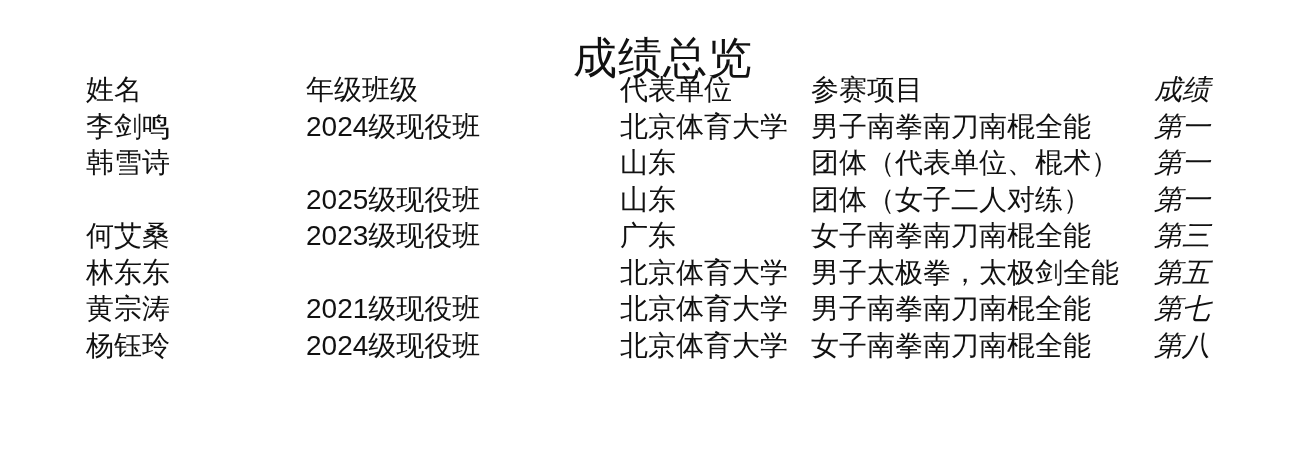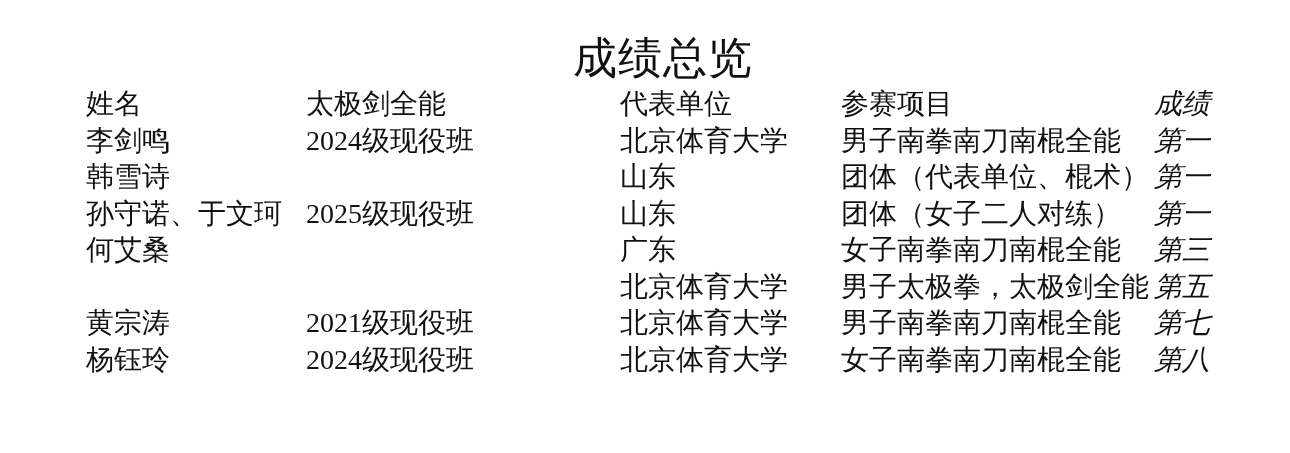--- a/index.html
+++ b/index.html
@@ -20,51 +20,51 @@
       top: 30px;
       left: 0;
       width: 1326px;
       text-align: center;
       font-size: 44px;
       line-height: 56px;
       letter-spacing: 1px;
     }
     .table {
       position: absolute;
-      top: 86px;
+      top: 72px;
       left: 0;
       width: 1290px;
     }
     .row {
       position: relative;
       height: 36.5px;
     }
     .cell {
       position: absolute;
       top: 0;
       font-size: 28px;
       line-height: 36px;
       white-space: nowrap;
     }
     .c-name { left: 86px; }
-    .c-grade { left: 306px; font-family: Liberation Serif, serif; }
+    .c-grade { left: 306px; font-family: Liberation Sans, sans-serif; }
     .c-unit { left: 620px; }
-    .c-event { left: 811px; margin-left: 30px; }
+    .c-event { left: 811px; }
     .c-result { left: 1154px; font-style: italic; }
     .header .c-grade { font-family: "DejaVu Sans", "Liberation Sans", sans-serif; }
   </style>
 </head>
 <body>
 
 <div class="title">成绩总览</div>
 
 <div class="table">
   <div class="row header">
     <span class="cell c-name">姓名</span>
-    <span class="cell c-grade">太极剑全能</span>
+    <span class="cell c-grade">年级班级</span>
     <span class="cell c-unit">代表单位</span>
     <span class="cell c-event">参赛项目</span>
     <span class="cell c-result">成绩</span>
   </div>
 
   <div class="row">
     <span class="cell c-name">李剑鸣</span>
     <span class="cell c-grade">2024级现役班</span>
     <span class="cell c-unit">北京体育大学</span>
     <span class="cell c-event">男子南拳南刀南棍全能</span>
@@ -72,35 +72,36 @@
   </div>
 
   <div class="row">
     <span class="cell c-name">韩雪诗</span>
     <span class="cell c-unit">山东</span>
     <span class="cell c-event">团体（代表单位、棍术）</span>
     <span class="cell c-result">第一</span>
   </div>
 
   <div class="row">
-    <span class="cell c-name">孙守诺、于文珂</span>
     <span class="cell c-grade">2025级现役班</span>
     <span class="cell c-unit">山东</span>
     <span class="cell c-event">团体（女子二人对练）</span>
     <span class="cell c-result">第一</span>
   </div>
 
   <div class="row">
     <span class="cell c-name">何艾桑</span>
+    <span class="cell c-grade">2023级现役班</span>
     <span class="cell c-unit">广东</span>
     <span class="cell c-event">女子南拳南刀南棍全能</span>
     <span class="cell c-result">第三</span>
   </div>
 
   <div class="row">
+    <span class="cell c-name">林东东</span>
     <span class="cell c-unit">北京体育大学</span>
     <span class="cell c-event">男子太极拳，太极剑全能</span>
     <span class="cell c-result">第五</span>
   </div>
 
   <div class="row">
     <span class="cell c-name">黄宗涛</span>
     <span class="cell c-grade">2021级现役班</span>
     <span class="cell c-unit">北京体育大学</span>
     <span class="cell c-event">男子南拳南刀南棍全能</span>

